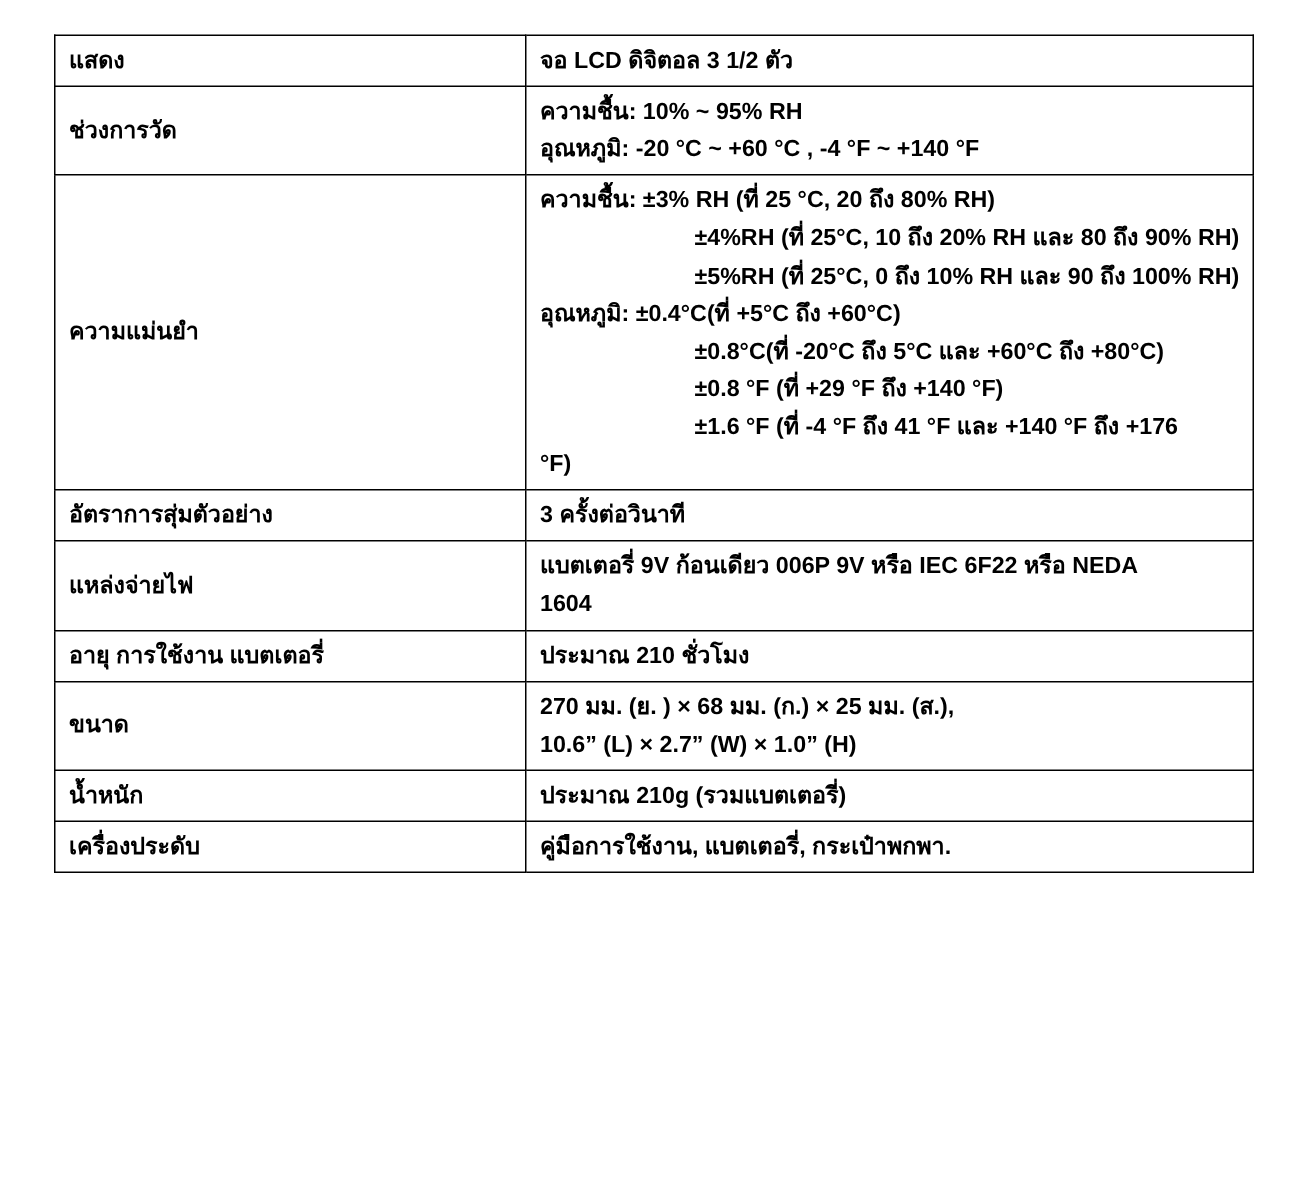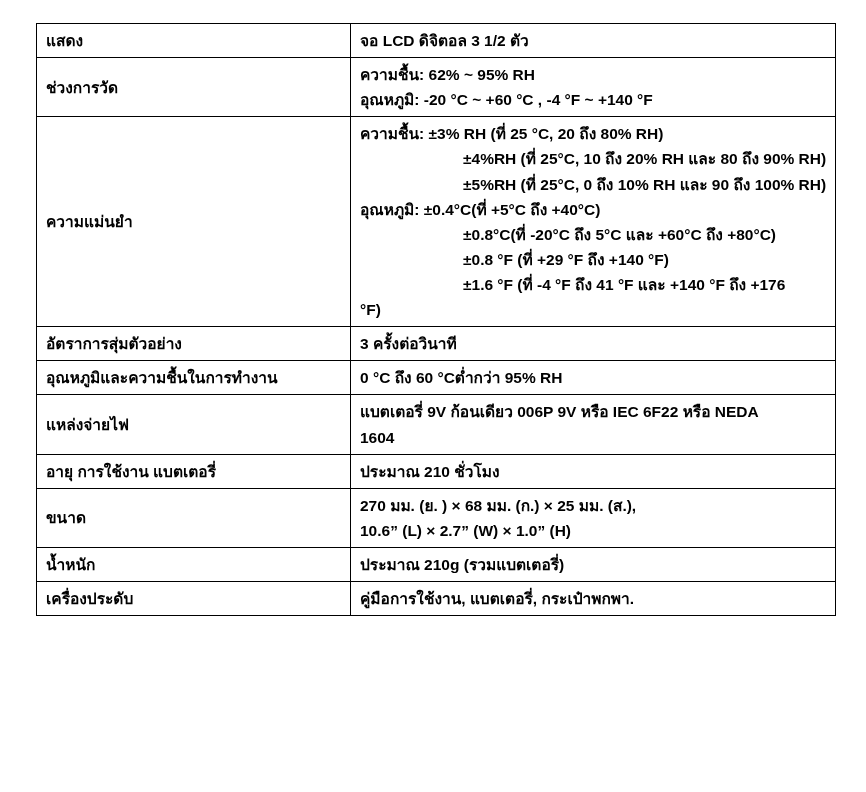--- a/index.html
+++ b/index.html
@@ -49,60 +49,52 @@
         <td class="value-cell">
           <div class="line">จอ LCD ดิจิตอล 3 1/2 ตัว</div>
         </td>
       </tr>
 
       <tr>
         <td class="label-cell">
             <div class="line">ช่วงการวัด</div>
           </td>
         <td class="value-cell">
-          <div class="line">ความชื้น: 62% ~ 95% RH</div>
+          <div class="line">ความชื้น: 10% ~ 95% RH</div>
           <div class="line">อุณหภูมิ: -20 °C ~ +60 °C , -4 °F ~ +140 °F</div>
         </td>
       </tr>
 
 
       <tr>
         <td class="label-cell">
             <div class="line">ความแม่นยำ</div>
           </td>
         <td class="value-cell">
           <div class="line">ความชื้น: ±3% RH (ที่ 25 °C, 20 ถึง 80% RH)</div>
           <div class="line indent">±4%RH (ที่ 25°C, 10 ถึง 20% RH และ 80 ถึง 90% RH)</div>
           <div class="line indent">±5%RH (ที่ 25°C, 0 ถึง 10% RH และ 90 ถึง 100% RH)</div>
-          <div class="line">อุณหภูมิ: ±0.4°C(ที่ +5°C ถึง +40°C)</div>
+          <div class="line">อุณหภูมิ: ±0.4°C(ที่ +5°C ถึง +60°C)</div>
           <div class="line indent">±0.8°C(ที่ -20°C ถึง 5°C และ +60°C ถึง +80°C)</div>
           <div class="line indent">±0.8 °F (ที่ +29 °F ถึง +140 °F)</div>
           <div class="line indent">±1.6 °F (ที่ -4 °F ถึง 41 °F และ +140 °F ถึง +176</div>
           <div class="line">°F)</div>
         </td>
       </tr>
 
 
       <tr>
         <td class="label-cell">
             <div class="line">อัตราการสุ่มตัวอย่าง</div>
           </td>
         <td class="value-cell">
           <div class="line">3 ครั้งต่อวินาที</div>
         </td>
       </tr>
 
-      <tr>
-        <td class="label-cell">
-            <div class="line">อุณหภูมิและความชื้นในการทำงาน</div>
-          </td>
-        <td class="value-cell">
-          <div class="line">0 °C ถึง 60 °Cต่ำกว่า 95% RH</div>
-        </td>
-      </tr>
 
 
       <tr>
         <td class="label-cell">
             <div class="line">แหล่งจ่ายไฟ</div>
           </td>
         <td class="value-cell">
           <div class="line">แบตเตอรี่ 9V ก้อนเดียว 006P 9V หรือ IEC 6F22 หรือ NEDA</div>
           <div class="line">1604</div>
         </td>

